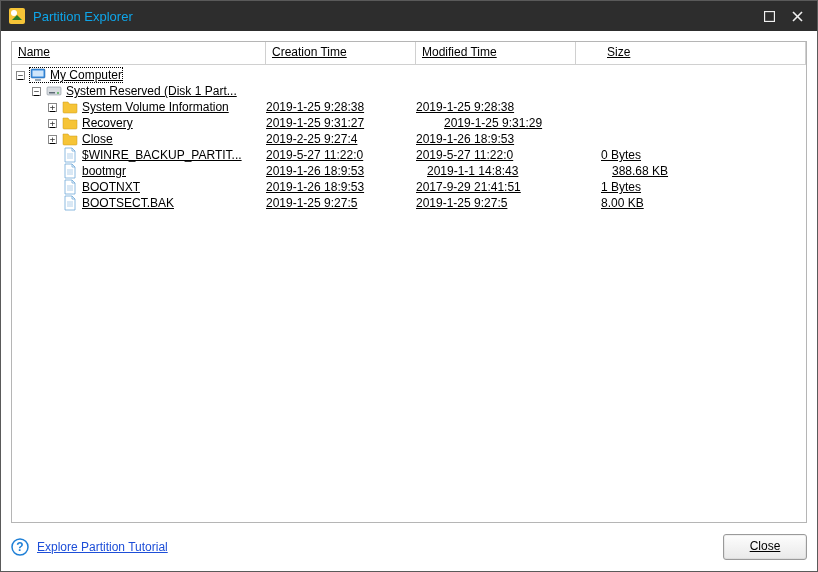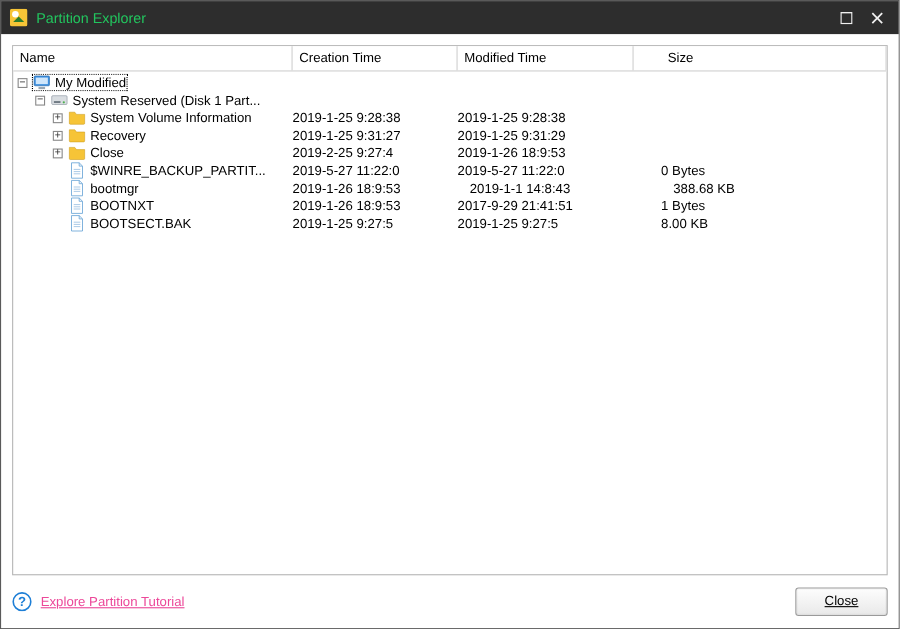--- a/index.html
+++ b/index.html
@@ -17,21 +17,21 @@
     height: 572px;
     background: #ffffff;
     border: 1px solid #5a5a5a;
     box-sizing: border-box;
     display: flex;
     flex-direction: column;
   }
   .titlebar {
     height: 30px;
     background: #2d2d2d;
-    color: #22c55e;
+    color: #0ea5e9;
     display: flex;
     align-items: center;
     padding: 0 6px 0 8px;
     flex-shrink: 0;
   }
   .titlebar .app-icon {
     width: 16px;
     height: 16px;
     margin-right: 8px;
     display: inline-block;
@@ -58,20 +58,21 @@
     min-height: 0;
   }
   .grid-wrap {
     flex: 1;
     border: 1px solid #b5b5b5;
     box-sizing: border-box;
     display: flex;
     flex-direction: column;
     min-height: 0;
     background: #ffffff;
+    text-decoration: underline;
   }
   .headers {
     display: flex;
     height: 22px;
     border-bottom: 1px solid #d0d0d0;
     background: #ffffff;
     font-size: 12px;
     color: #000;
     flex-shrink: 0;
   }
@@ -165,21 +166,21 @@
     height: 32px;
     flex-shrink: 0;
   }
   .help-icon {
     width: 18px;
     height: 18px;
     margin-right: 8px;
     flex-shrink: 0;
   }
   .tutorial-link {
-    color: #ec4899;
+    color: #1d4ed8;
     text-decoration: underline;
     font-size: 12px;
     cursor: pointer;
   }
   .footer .spacer { flex: 1; }
   .close-btn {
     width: 82px;
     height: 24px;
     border: 1px solid #9a9a9a;
     background: linear-gradient(#fdfdfd, #e9e9e9);
@@ -260,21 +261,21 @@
         <div class="col col-size">Size</div>
       </div>
       <div class="tree" id="tree">
           <div class="row selected">
             <div class="name-cell cell indent-0">
               <span class="expander">−</span>
               <span class="label-box">
                 <span class="icon"><svg width="16" height="16">
                     <use href="#ico-computer"></use>
                   </svg></span>
-                <span class="label">My Modified</span>
+                <span class="label">My Computer</span>
               </span>
             </div>
             <div class="cell col-ctime" style="width: 150px;"></div>
             <div class="cell col-mtime" style="width: 160px;"></div>
             <div class="cell col-size" style="flex: 1 1 0%;"></div>
           </div>
           <div class="row">
             <div class="name-cell cell indent-1">
               <span class="expander">−</span>
               <span class="label-box">
@@ -306,21 +307,21 @@
             <div class="name-cell cell indent-2">
               <span class="expander">+</span>
               <span class="label-box">
                 <span class="icon"><svg width="16" height="16">
                     <use href="#ico-folder"></use>
                   </svg></span>
                 <span class="label">Recovery</span>
               </span>
             </div>
             <div class="cell col-ctime" style="width: 150px;">2019-1-25 9:31:27</div>
-            <div class="cell col-mtime" style="width: 160px;">2019-1-25 9:31:29</div>
+            <div class="cell col-mtime" style="width: 160px; margin-left: 28px;">2019-1-25 9:31:29</div>
             <div class="cell col-size" style="flex: 1 1 0%;"></div>
           </div>
           <div class="row">
             <div class="name-cell cell indent-2">
               <span class="expander">+</span>
               <span class="label-box">
                 <span class="icon"><svg width="16" height="16">
                     <use href="#ico-folder"></use>
                   </svg></span>
                 <span class="label">Close</span>

